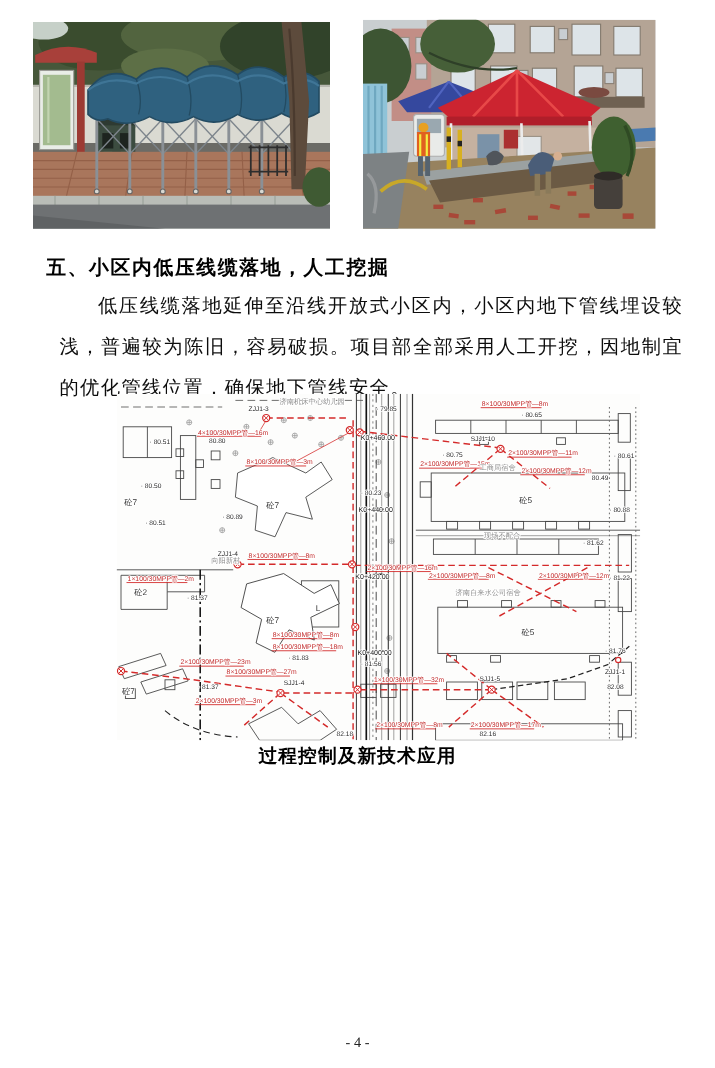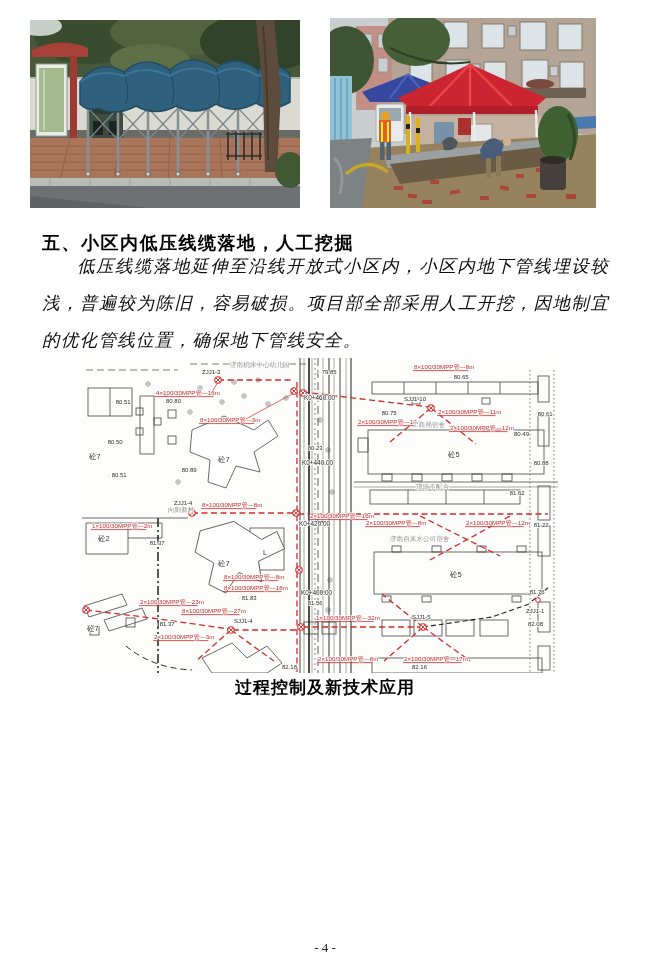--- a/index.html
+++ b/index.html
@@ -5,29 +5,29 @@
   html,body { margin:0; padding:0; background:#fff; }
   .page { position:relative; width:650px; height:971px; background:#fff; overflow:hidden;
           font-family:"Liberation Serif", serif; color:#111; }
   .photo { position:absolute; margin:0; padding:0; }
   .photo svg { display:block; }
   .heading { position:absolute; left:42px; top:216px; width:570px;
              font-family:"Liberation Sans", sans-serif; font-weight:bold;
              font-size:18px; letter-spacing:1.5px; color:#000; }
   .body-p { position:absolute; left:42px; width:567px; font-size:17.5px;
             line-height:37px; letter-spacing:1.3px; text-align:justify;
-            text-indent:2em; color:#0d0d0d; margin:0;font-style:italic; }
+            text-indent:2em; color:#0d0d0d; margin:12px; }
   .p1 { top:248px; }
   .p2 { top:702px; }
   .caption { position:absolute; left:0; top:676px; width:650px; text-align:center;
              font-family:Liberation Serif, serif; font-weight:bold;
              font-size:17px; letter-spacing:1px; color:#000; }
   .pagenum { position:absolute; left:0; top:940px; width:650px; text-align:center;
              font-size:13px; color:#222; }
-  .drawing { position:absolute; left:82px; top:358px; width:476px; height:315px; }
+  .drawing { position:absolute; left:106px; top:358px; width:476px; height:315px; }
   .drawing svg { display:block; font-family:"Liberation Sans", sans-serif; }
   svg text.lbl { paint-order:stroke; stroke:#ffffff; stroke-width:1.4px; }
   svg text.red  { fill:#c22b2b; font-size:6.2px; }
   svg text.blk  { fill:#2a2a2a; font-size:6px; }
   svg text.grey { fill:#8f8f8f; font-size:6.6px; }
   svg text.bld  { fill:#333; font-size:7.5px; }
   svg text.sta  { fill:#1a1a1a; font-size:6.4px; }
 </style>
 </head>
 <body>

